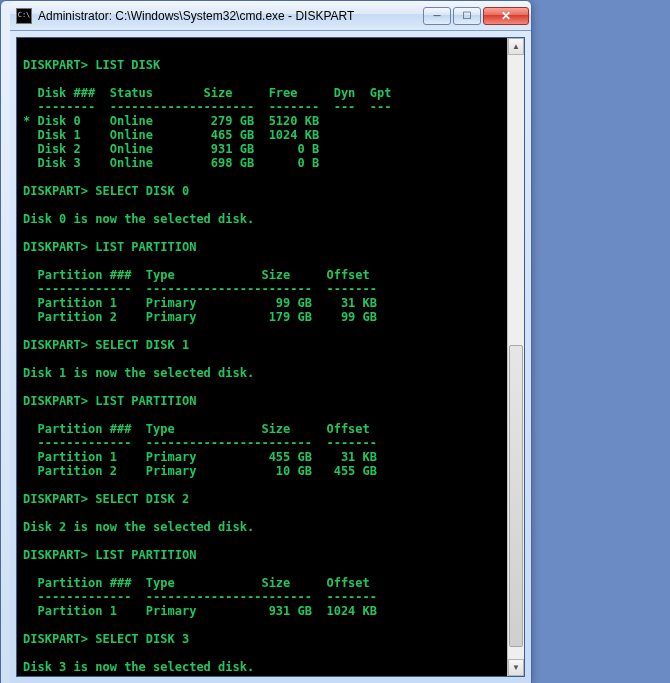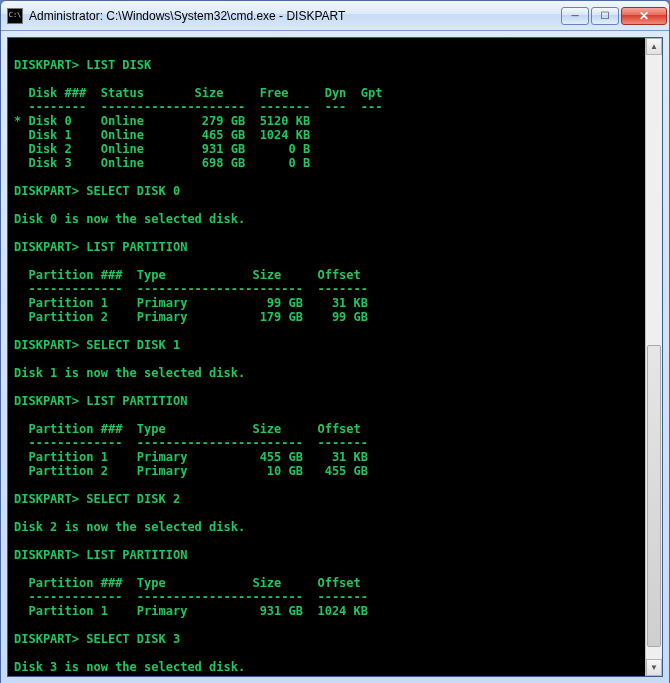--- a/index.html
+++ b/index.html
@@ -3,25 +3,26 @@
 <meta charset="utf-8">
 <style>
   * { box-sizing: border-box; margin: 0; padding: 0; }
   body {
     font-family: "Segoe UI", Tahoma, sans-serif;
     background: #6b8bc4;
     width: 670px;
     overflow: hidden;
   }
   .window {
-    width: 670px;
+    width: 532px;
     border: 1px solid #4b6aa3;
     border-radius: 6px 6px 0 0;
     background: linear-gradient(#e8f0fb, #cfe0f5);
     box-shadow: 0 0 8px rgba(0,0,0,0.3);
+    padding-left: 9px;
   }
   .titlebar {
     height: 30px;
     display: flex;
     align-items: center;
     padding: 0 2px 0 6px;
     background: linear-gradient(#f3f7fd, #dce9f9 45%, #c7dbf4 46%, #dbe9fa);
     border-bottom: 1px solid #7a99c8;
     border-radius: 6px 6px 0 0;
   }

